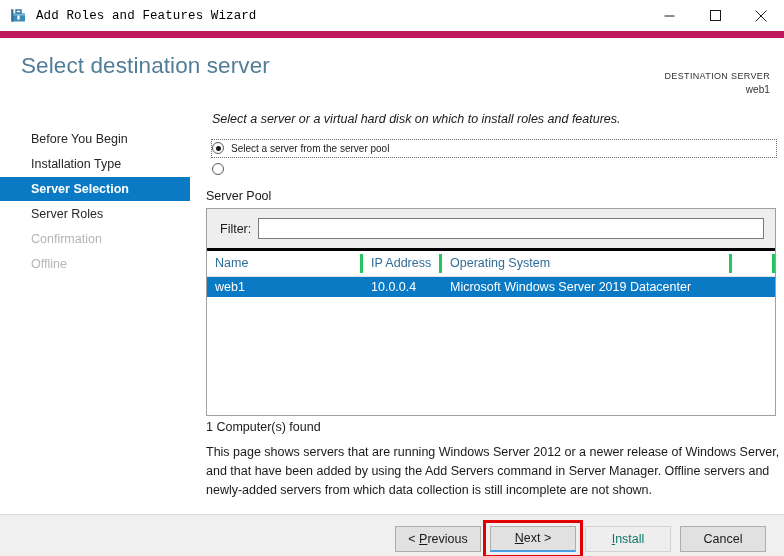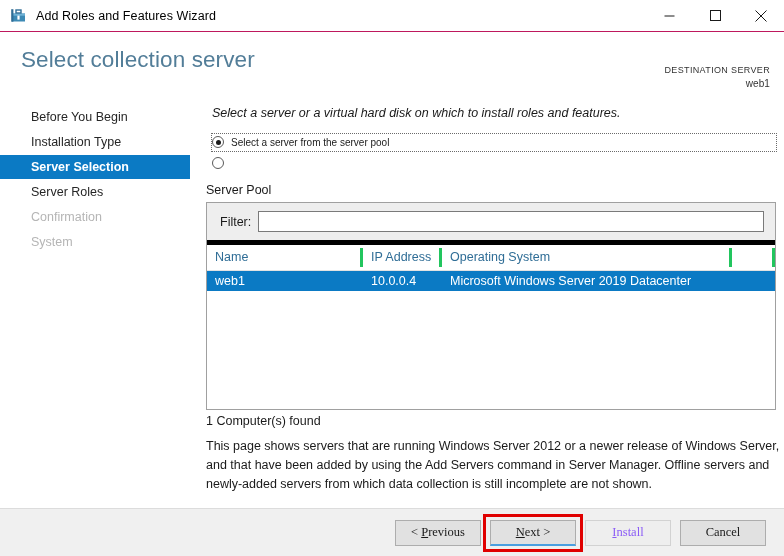--- a/index.html
+++ b/index.html
@@ -15,22 +15,23 @@
     color: #1a1a1a;
     -webkit-font-smoothing: antialiased;
   }
 
   
   .titlebar {
     height: 31px;
     display: flex;
     align-items: center;
     background: #ffffff;
-    border-bottom: 1px solid #be185d;
-    position: relative;
+    border-bottom: 7px solid #be185d;
+    position: relative;
+    font-family: Liberation Mono, monospace;
   }
   .titlebar-icon {
     width: 17px;
     height: 17px;
     margin-left: 10px;
     margin-right: 9px;
     flex: 0 0 auto;
     position: relative;
   }
   .titlebar-title {
@@ -89,21 +90,21 @@
 
   
   .body-area {
     position: relative;
     height: 411px;
     background: #ffffff;
   }
   .sidebar {
     position: absolute;
     left: 0;
-    top: 0;
+    top: 16px;
     width: 228px;
     height: 411px;
     background: #ffffff;
     border-right: 7px solid #d946ef;
     padding-top: 8px;
     box-sizing: border-box;
   }
   .nav-item {
     height: 24px;
     line-height: 24px;
@@ -200,21 +201,21 @@
     top: 105px;
     right: 8px;
     height: 208px;
     border: 1px solid #a0a0a0;
     box-sizing: border-box;
     background: #ffffff;
   }
   .filter-bar {
     height: 42px;
     background: #eeeeee;
-    border-bottom: 5px solid #000000;
+    border-bottom: 3px solid #000000;
     display: flex;
     align-items: center;
     padding: 0 11px 0 13px;
     box-sizing: border-box;
   }
   .filter-label {
     font-size: 12.5px;
     color: #1a1a1a;
     margin-right: 7px;
     white-space: nowrap;
@@ -303,34 +304,34 @@
     justify-content: flex-end;
     padding-right: 18px;
     box-sizing: border-box;
     position: relative;
   }
   .btn {
     height: 26px;
     min-width: 86px;
     background: #e1e1e1;
     border: 1px solid #adadad;
-    font-family: Liberation Serif, serif;
+    font-family: Liberation Sans, sans-serif;
     font-size: 12.5px;
     color: #1a1a1a;
     display: inline-flex;
     align-items: center;
     justify-content: center;
     box-sizing: border-box;
     margin-left: 9px;
     padding: 0 8px;
     white-space: nowrap;
     cursor: default;
   }
   .btn.disabled {
-    color: #8b5cf6;
+    color: #0f766e;
     background: #eeeeee;
     border-color: #d2d2d2;
   }
   .btn u { text-decoration: underline; }
   .btn-next-wrap {
     position: relative;
     display: inline-flex;
     margin-left: 9px;
     border-radius: 9px;
   }
@@ -377,36 +378,36 @@
     <div class="winbtn">
       <svg width="12" height="12" viewBox="0 0 12 12">
           <line x1="0.5" y1="0.5" x2="11.5" y2="11.5" stroke="#1a1a1a" stroke-width="1"></line>
           <line x1="11.5" y1="0.5" x2="0.5" y2="11.5" stroke="#1a1a1a" stroke-width="1"></line>
         </svg>
     </div>
   </div>
 </div>
 
 <div class="header">
-  <div class="page-title">Select collection server</div>
+  <div class="page-title">Select destination server</div>
   <div class="dest-block">
     <div class="dest-label">DESTINATION SERVER</div>
     <div class="dest-value">web1</div>
   </div>
 </div>
 
 <div class="body-area">
 
   <div class="sidebar">
     <div class="nav-item">Before You Begin</div>
     <div class="nav-item">Installation Type</div>
     <div class="nav-item active">Server Selection</div>
     <div class="nav-item">Server Roles</div>
     <div class="nav-item disabled">Confirmation</div>
-    <div class="nav-item disabled">System</div>
+    <div class="nav-item disabled">Offline</div>
   </div>
 
   <div class="content">
 
     <div class="intro">Select a server or a virtual hard disk on which to install roles and features.</div>
 
     <div class="radio-row r1">
       <div class="radio-focus">
         <span class="radio-circle checked"></span>
         <span class="radio-label">Select a server from the server pool</span>

